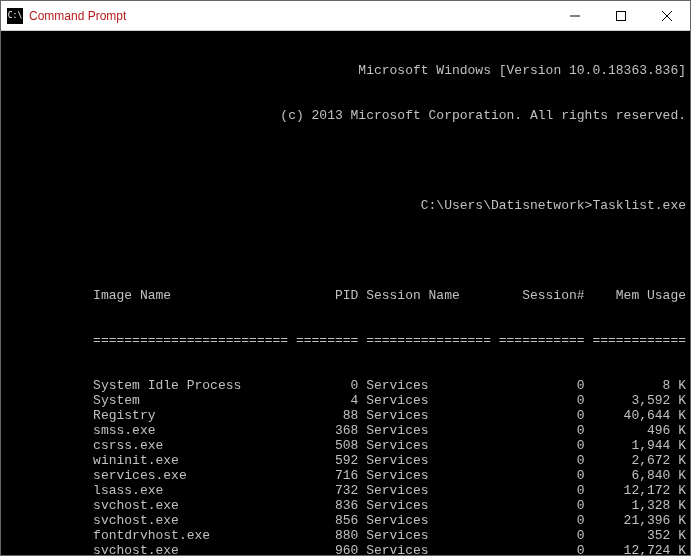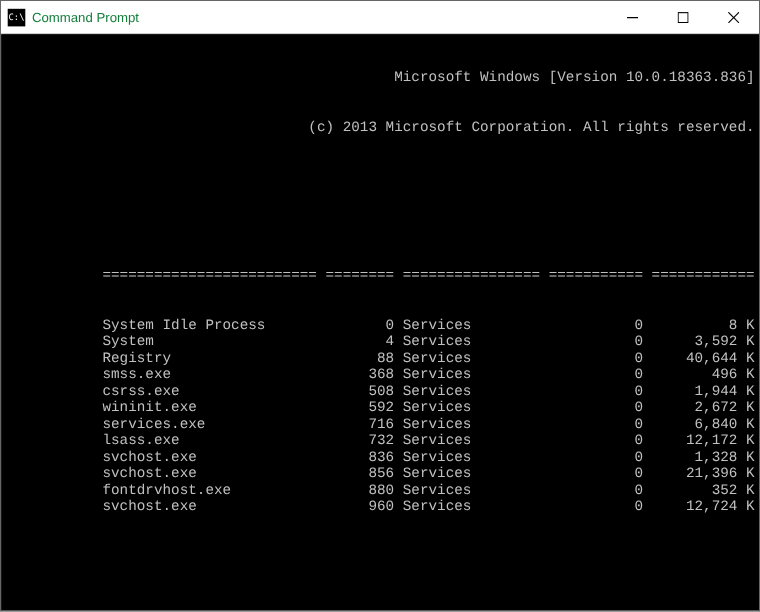--- a/index.html
+++ b/index.html
@@ -33,21 +33,21 @@
       display: flex;
       align-items: center;
       justify-content: center;
       background: #000;
       color: #fff;
       font-size: 8px;
       font-family: Consolas, monospace;
     }
     .titlebar-title {
       font-size: 12px;
-      color: #15803d;
+      color: #b91c1c;
       flex: 1;
     }
     .titlebar-buttons {
       display: flex;
       height: 100%;
     }
     .titlebar-btn {
       width: 46px;
       height: 100%;
       display: flex;
@@ -95,17 +95,19 @@
             <line x1="10" y1="0" x2="0" y2="10" stroke="#000" stroke-width="1"></line>
           </svg>
       </div>
     </div>
   </div>
 
   <div class="terminal">
     <div class="row">Microsoft Windows [Version 10.0.18363.836]</div>
     <div class="row">(c) 2013 Microsoft Corporation. All rights reserved.</div>
     <div class="row"> </div>
+    <div class="row"><span>C:\Users\Datisnetwork&gt;</span><span>Tasklist.exe</span></div>
     <div class="row"> </div>
+    <div class="row" id="header-row">Image Name                     PID Session Name        Session#    Mem Usage</div>
     <div class="row" id="sep-row">========================= ======== ================ =========== ============</div>
     <div id="process-rows"><div class="row">System Idle Process              0 Services                   0          8 K</div><div class="row">System                           4 Services                   0      3,592 K</div><div class="row">Registry                        88 Services                   0     40,644 K</div><div class="row">smss.exe                       368 Services                   0        496 K</div><div class="row">csrss.exe                      508 Services                   0      1,944 K</div><div class="row">wininit.exe                    592 Services                   0      2,672 K</div><div class="row">services.exe                   716 Services                   0      6,840 K</div><div class="row">lsass.exe                      732 Services                   0     12,172 K</div><div class="row">svchost.exe                    836 Services                   0      1,328 K</div><div class="row">svchost.exe                    856 Services                   0     21,396 K</div><div class="row">fontdrvhost.exe                880 Services                   0        352 K</div><div class="row">svchost.exe                    960 Services                   0     12,724 K</div></div>
   </div>
 </div>
 
 </body></html>

